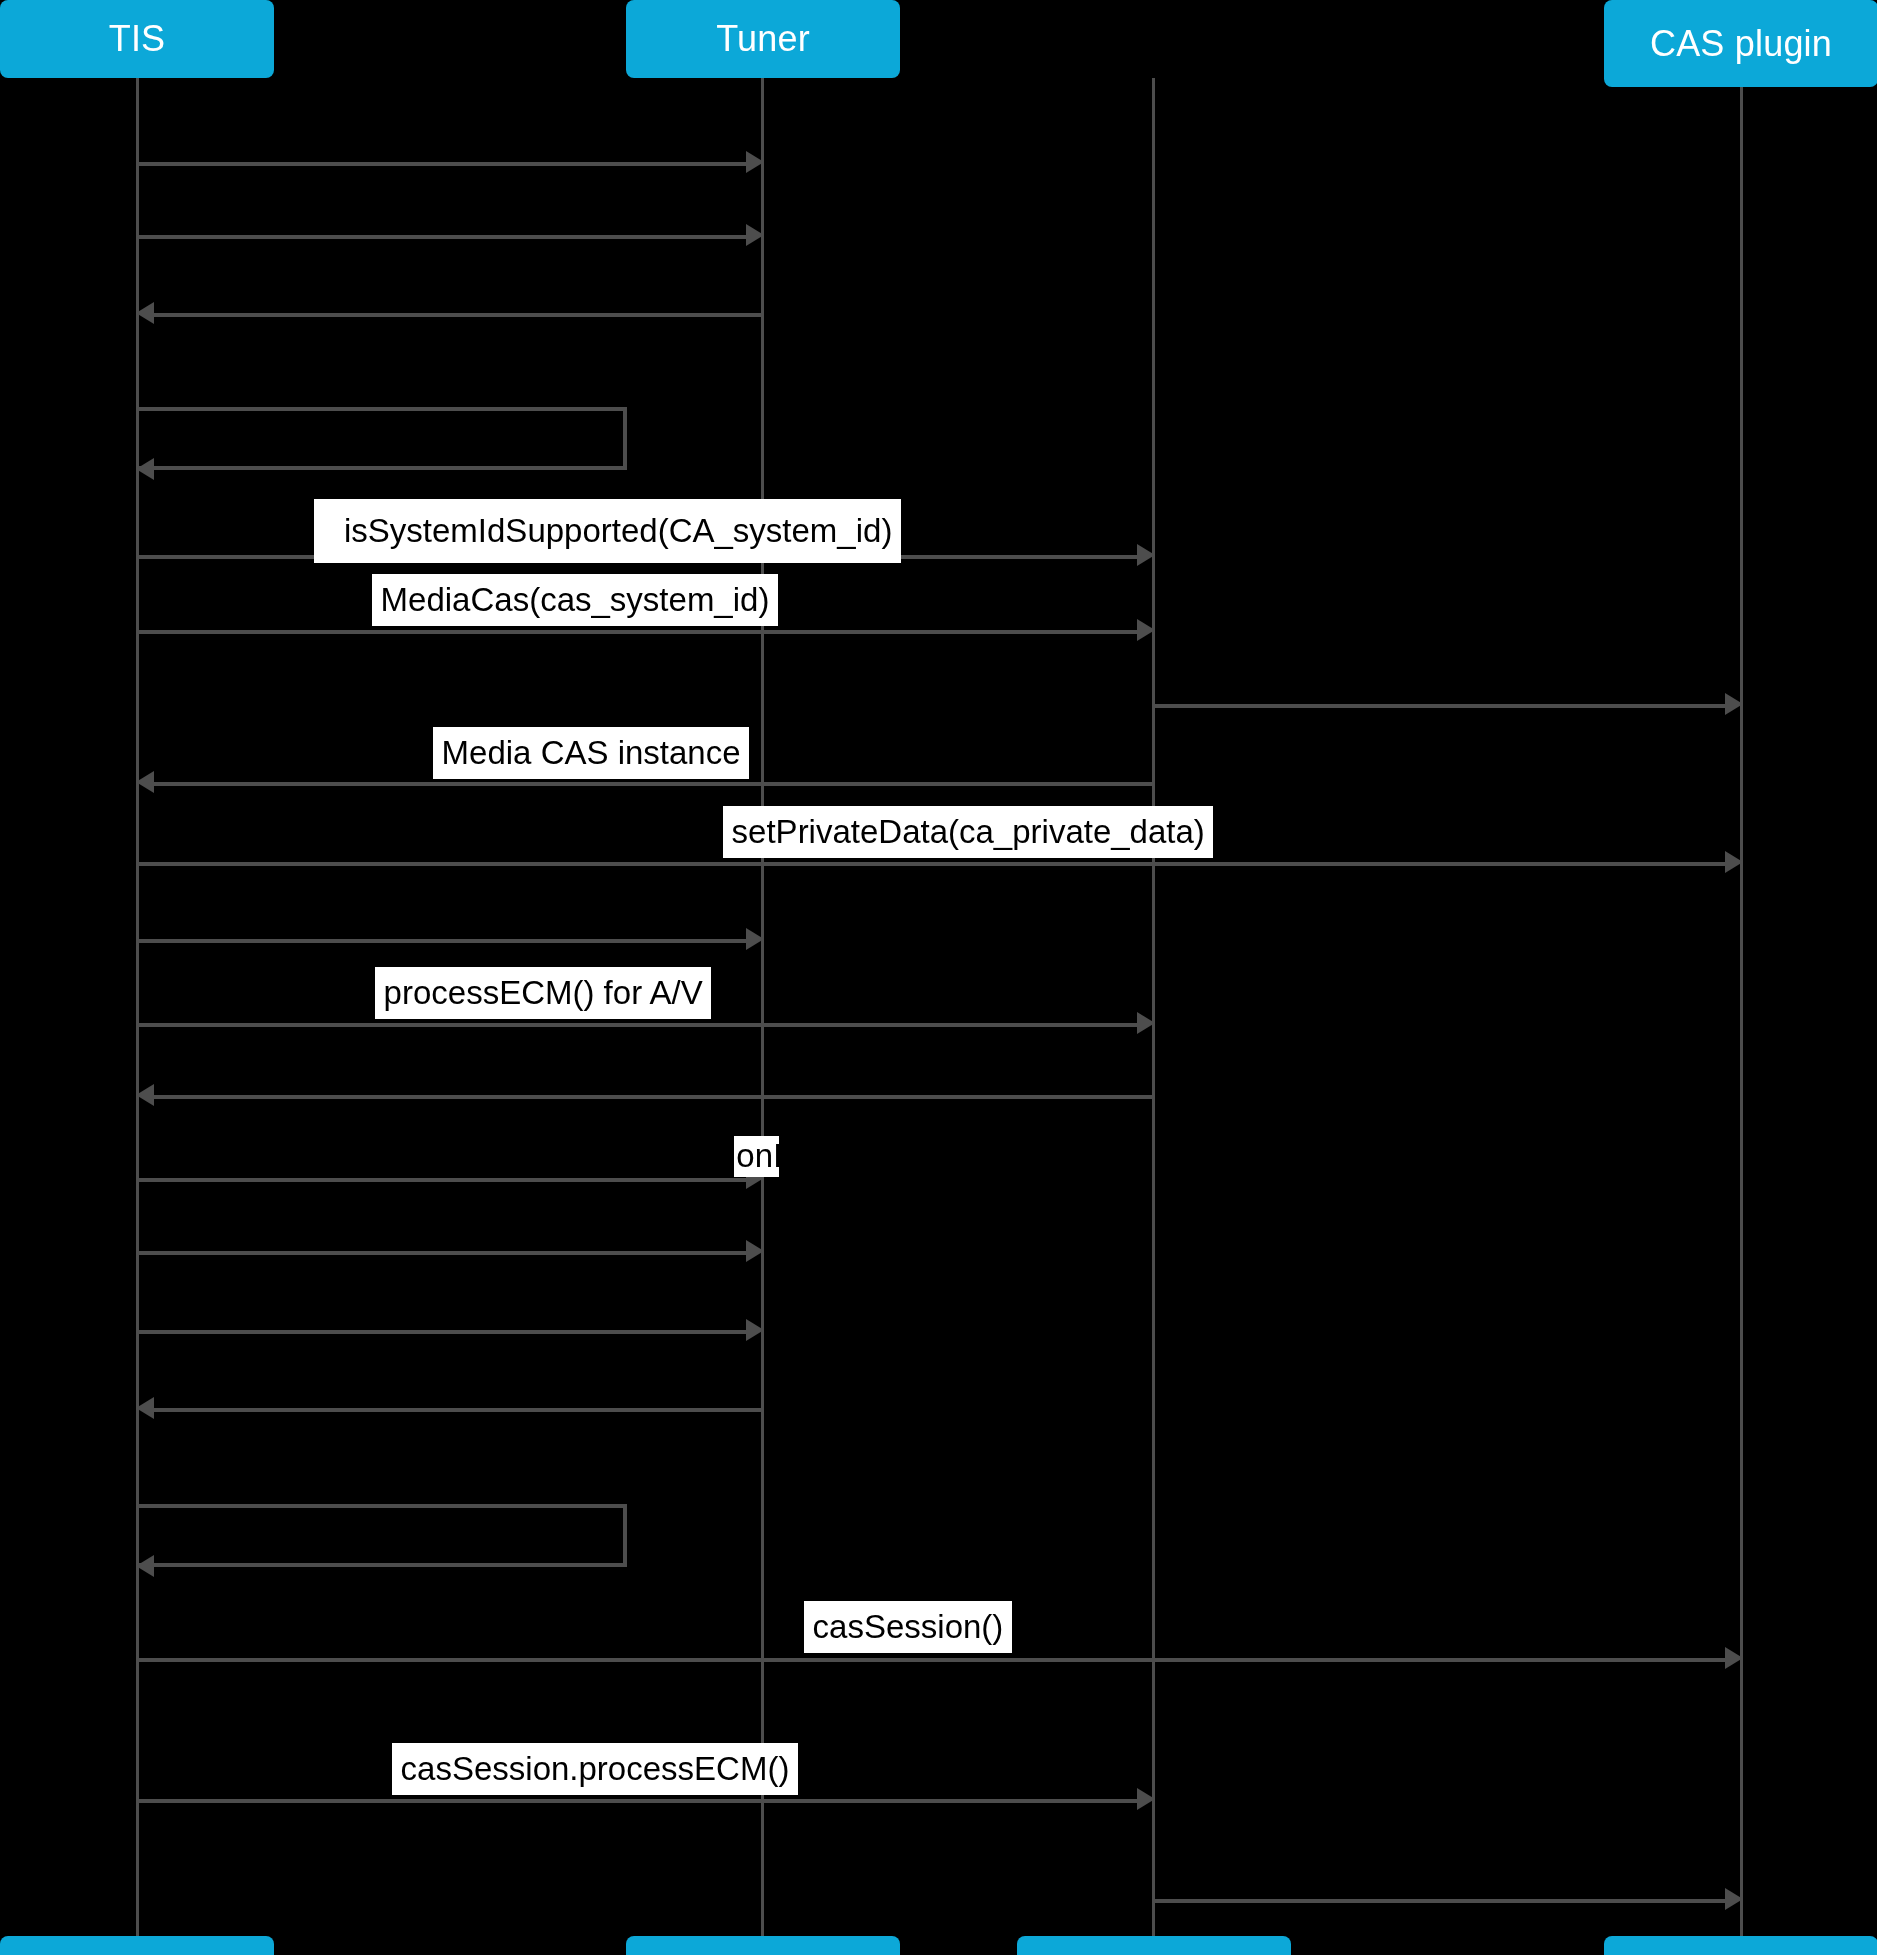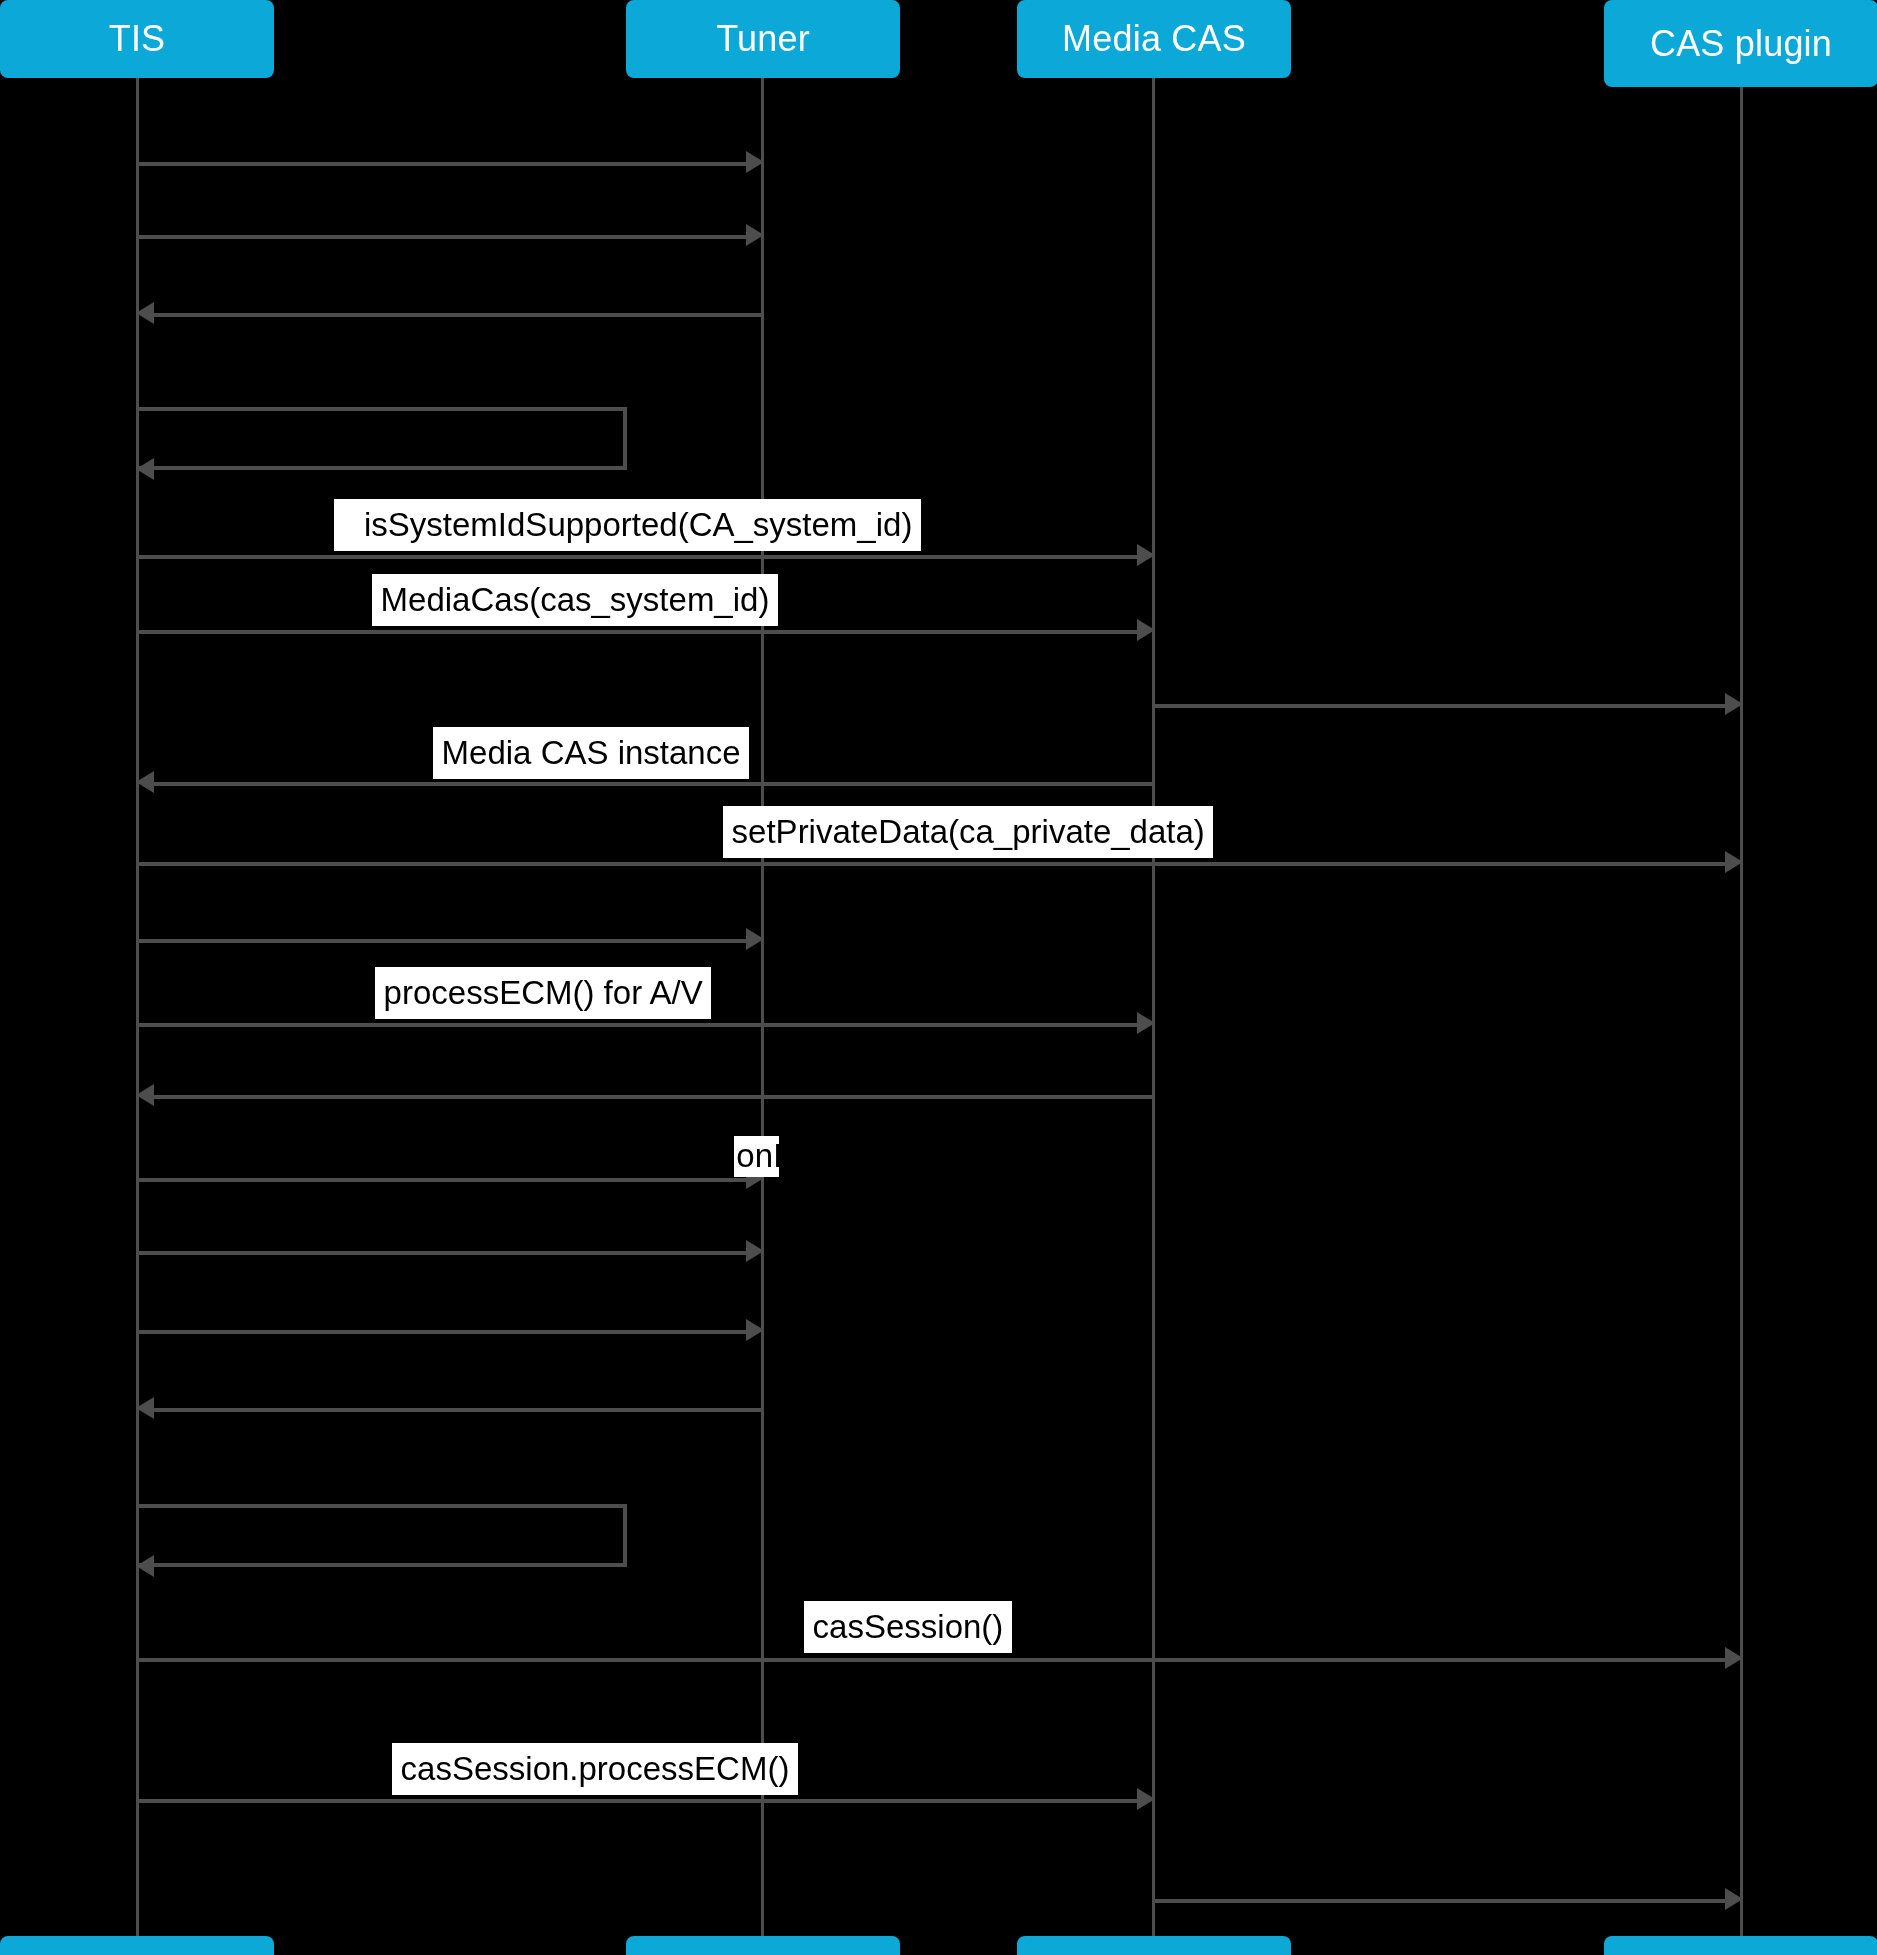--- a/index.html
+++ b/index.html
@@ -38,43 +38,40 @@
   <div class="lifeline" style="left:761px;top:78px;height:1858px;"></div>
   <div class="lifeline" style="left:1152px;top:78px;height:1858px;"></div>
   <div class="lifeline" style="left:1740px;top:78px;height:1858px;"></div>
 
   <div class="actor-box" style="left:0px;top:0px;width:274px;height:78px;">
     <span>TIS</span>
   </div>
   <div class="actor-box" style="left:626px;top:0px;width:274px;height:78px;">
     <span>Tuner</span>
   </div>
-  <div class="actor-box" style="left:1017px;top:0px;width:274px;height:78px;">
-    <span>Media CAS</span>
-  </div>
   <div class="actor-box" style="left:1604px;top:0px;width:274px;height:87px;">
     <span>CAS plugin</span>
   </div>
 
   <div class="msg" style="left:138px;top:162px;width:610px;"></div>
   <div class="head right" style="left:746px;top:151px;"></div>
 
   <div class="msg" style="left:138px;top:235px;width:610px;"></div>
   <div class="head right" style="left:746px;top:224px;"></div>
 
   <div class="msg" style="left:154px;top:313px;width:610px;"></div>
   <div class="head left" style="left:136px;top:302px;"></div>
 
   <div class="selfcall" style="left:138px;top:407px;width:489px;height:63px;"></div>
   <div class="head left" style="left:136px;top:458px;"></div>
   <div class="label hidden-lbl" style="left:164px;top:411px;width:0px;height:0px;padding:0;"></div>
 
   <div class="msg" style="left:138px;top:555px;width:1001px;"></div>
   <div class="head right" style="left:1137px;top:544px;"></div>
-  <div class="label" style="left:334px;top:499px;height:52px;padding-left:30px;">isSystemIdSupported(CA_system_id)</div>
+  <div class="label" style="left:314px;top:499px;height:64px;padding-left:30px;">isSystemIdSupported(CA_system_id)</div>
 
   <div class="msg" style="left:138px;top:630px;width:1001px;"></div>
   <div class="head right" style="left:1137px;top:619px;"></div>
   <div class="label" style="left:336px;top:574px;height:52px;margin-left:36px;">MediaCas(cas_system_id)</div>
 
   <div class="msg" style="left:1154px;top:704px;width:573px;"></div>
   <div class="head right" style="left:1725px;top:693px;"></div>
 
   <div class="msg" style="left:154px;top:782px;width:1001px;"></div>
   <div class="head left" style="left:136px;top:771px;"></div>

